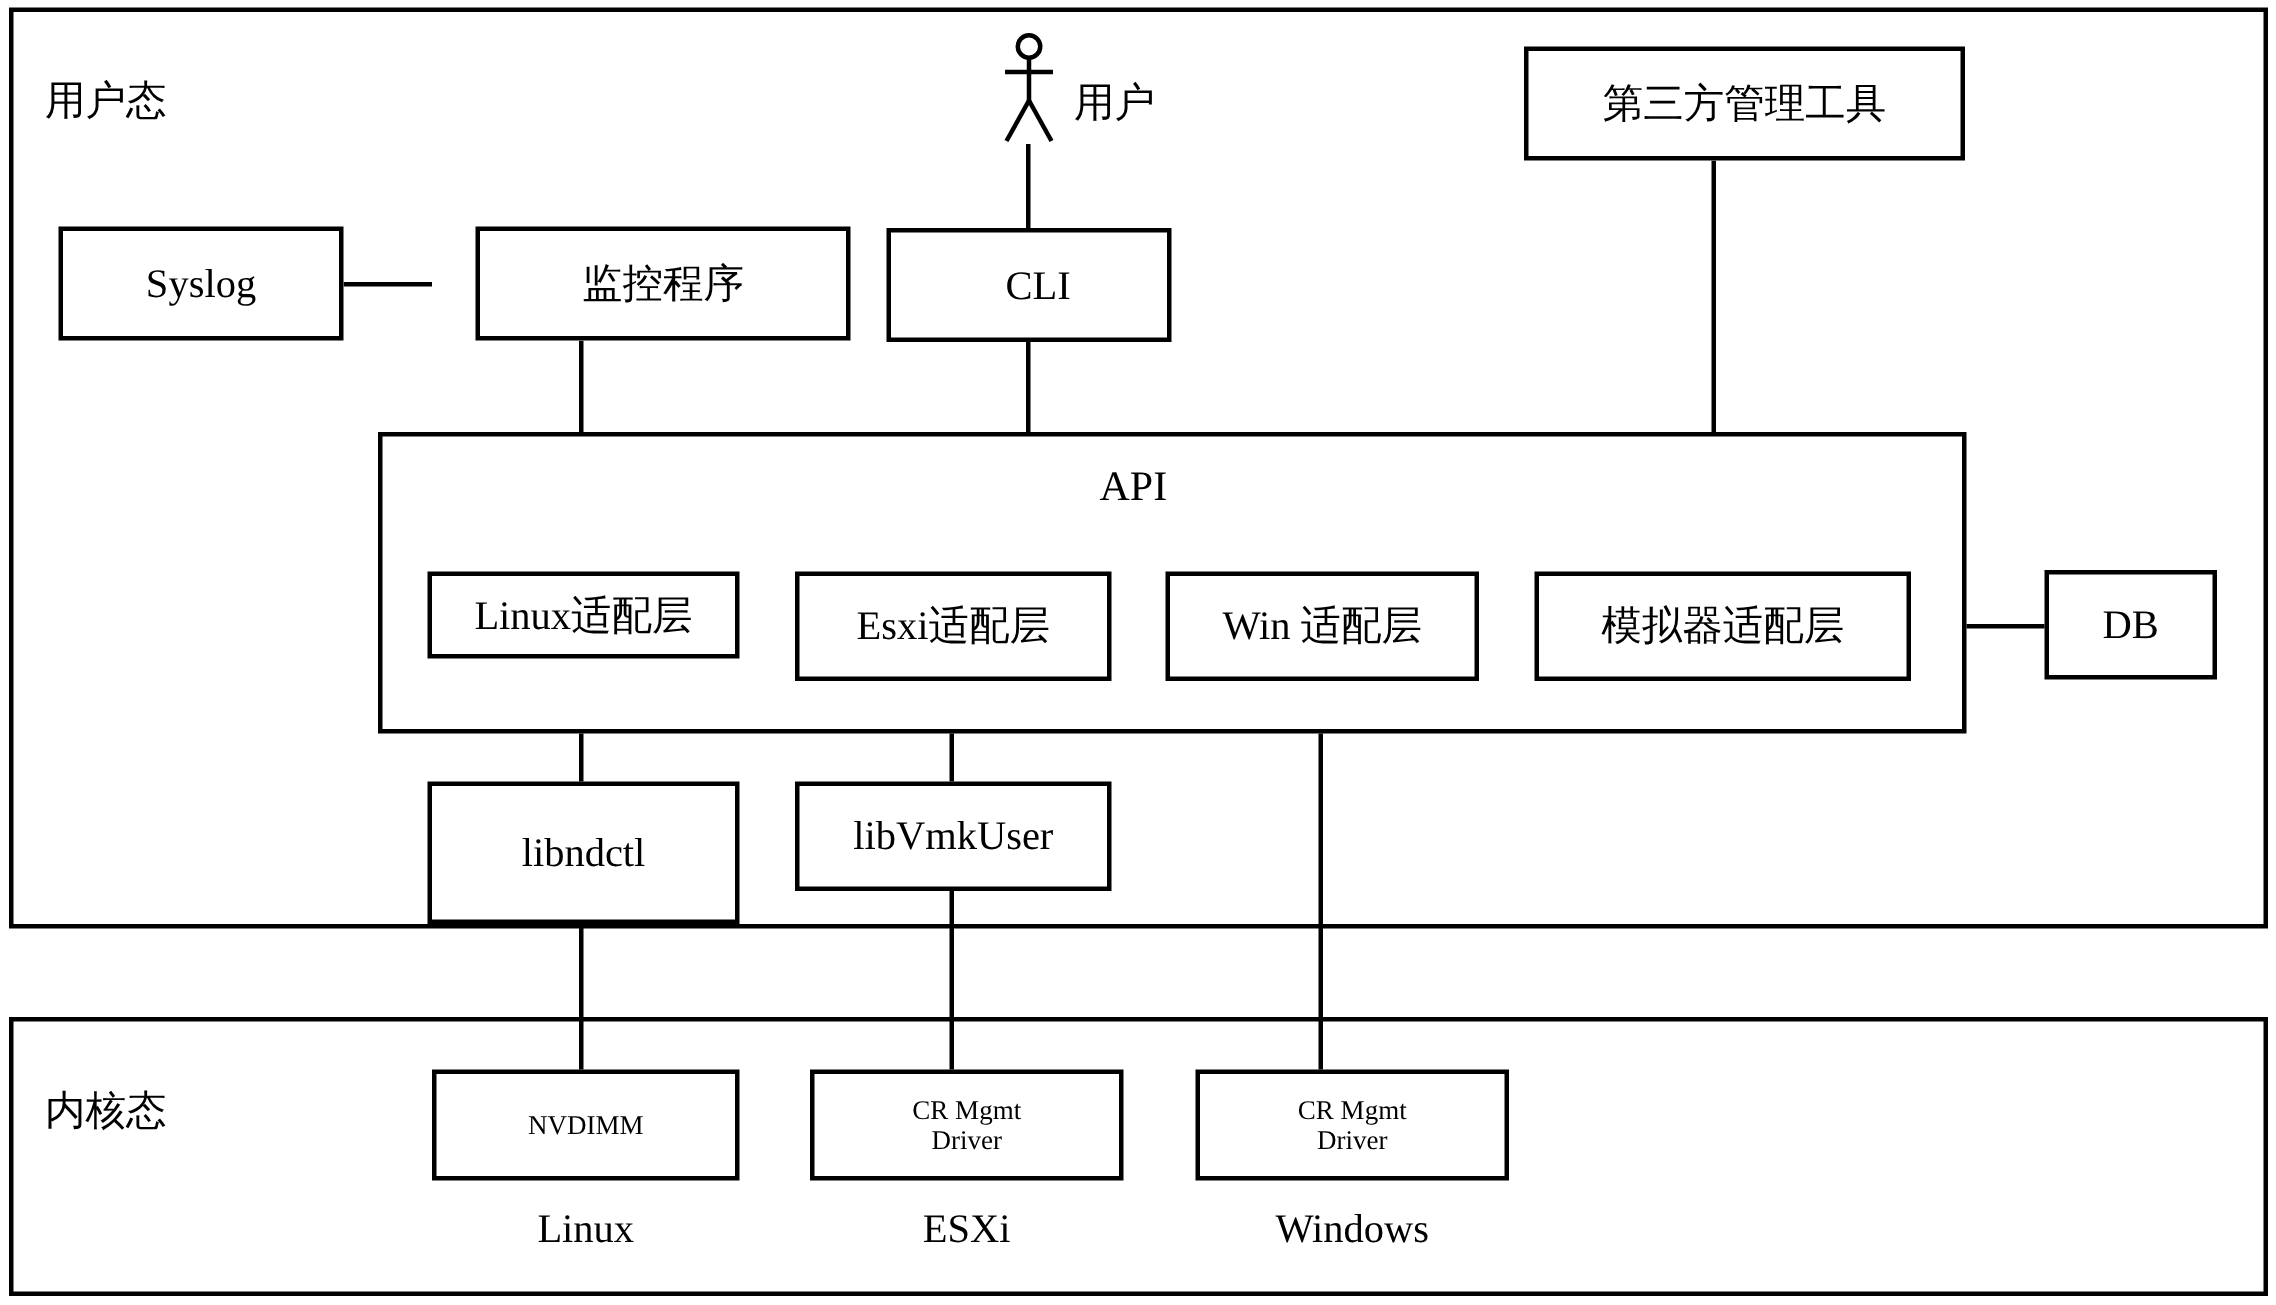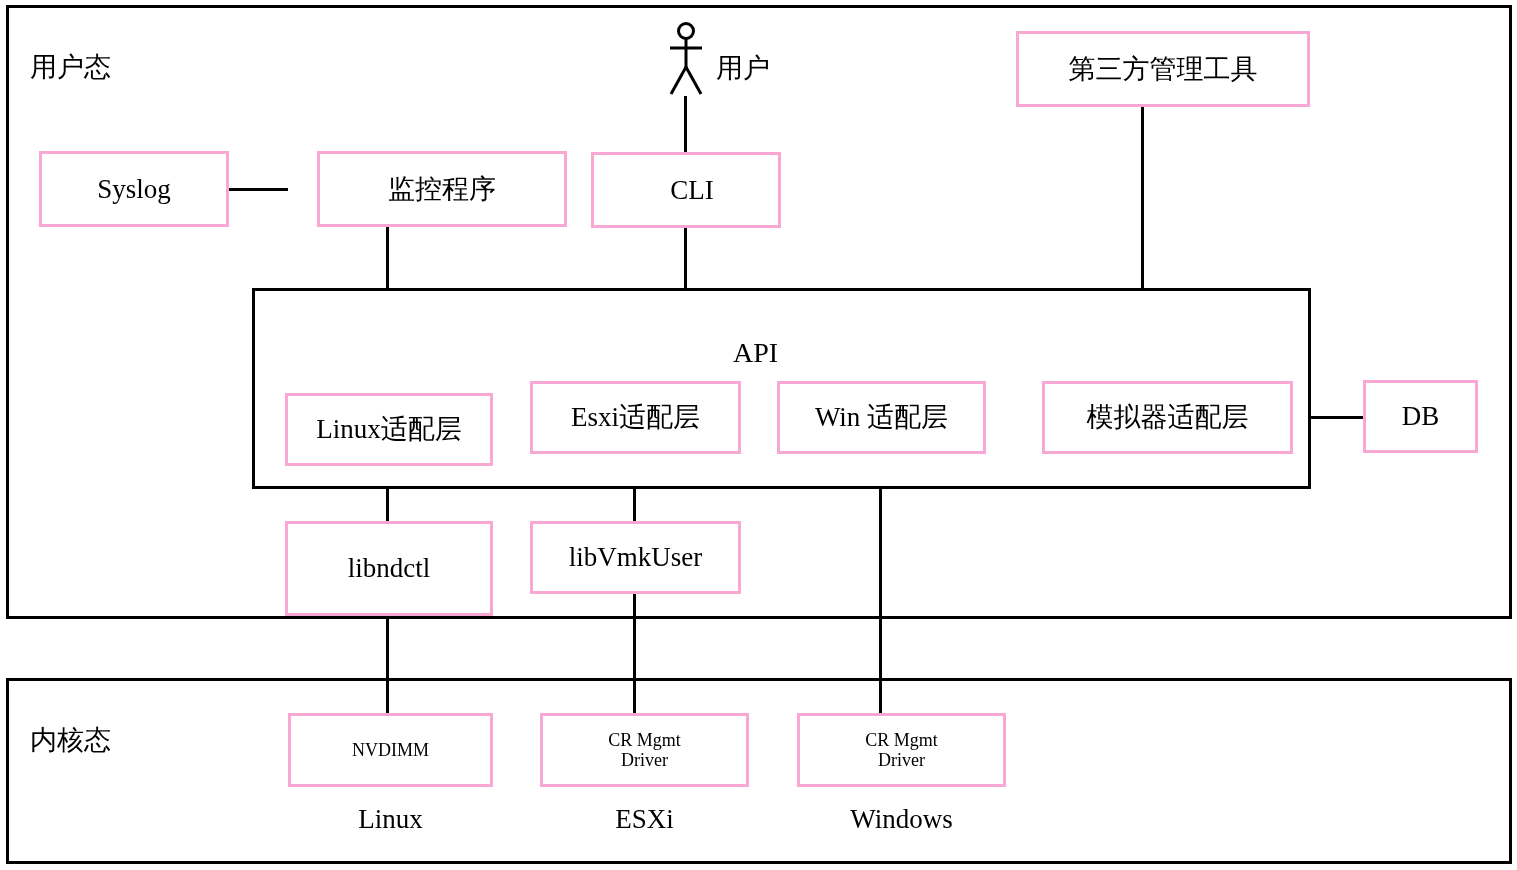--- a/index.html
+++ b/index.html
@@ -25,21 +25,21 @@
   }
   .zone-label {
     position: absolute;
     font-size: 27px;
     line-height: 1;
     white-space: nowrap;
     color: #000000;
   }
   .node {
     position: absolute;
-    border: 3px solid #f9a8d4;
+    border: 3px solid #000000;
     box-sizing: border-box;
     background: #ffffff;
     display: flex;
     align-items: center;
     justify-content: center;
     text-align: right;
     font-size: 27px;
     line-height: 1.12;
     z-index: 5;
     padding: 0 4px;
@@ -54,21 +54,20 @@
     box-sizing: border-box;
     background: #ffffff;
     z-index: 3;
   }
   .api-title {
     position: absolute;
     font-size: 28px;
     line-height: 1;
     white-space: nowrap;
     z-index: 6;
-    margin-top: 28px;
   }
   .conn {
     position: absolute;
     background: #000000;
     z-index: 2;
   }
   .conn-v { width: 3px; }
   .conn-h { height: 3px; }
   .platform-label {
     position: absolute;
@@ -134,30 +133,30 @@
 
   <div class="node" style="left:1016px; top:31px; width:294px; height:76px;">
     <span>第三方管理工具</span>
   </div>
 
   <div class="conn conn-v" style="left:1141px; top:107px; width:3px; height:182px;"></div>
 
   <div class="api-zone" style="left:252px; top:288px; width:1059px; height:201px;"></div>
   <div class="api-title" style="left:733px; top:311px;">API</div>
 
-  <div class="node" style="left:285px; top:381px; width:208px; height:73px;margin-top:12px;">
+  <div class="node" style="left:285px; top:381px; width:208px; height:58px;">
     <span>Linux适配层</span>
   </div>
   <div class="node" style="left:777px; top:381px; width:209px; height:73px;">
     <span>Win 适配层</span>
   </div>
   <div class="node" style="left:530px; top:381px; width:211px; height:73px;">
     <span>Esxi适配层</span>
   </div>
-  <div class="node" style="left:1023px; top:381px; width:251px; height:73px;margin-left:19px;">
+  <div class="node" style="left:1023px; top:381px; width:251px; height:73px;">
     <span>模拟器适配层</span>
   </div>
 
   <div class="conn conn-h" style="left:1308px; top:416px; width:58px; height:3px;"></div>
 
   <div class="node" style="left:1363px; top:380px; width:115px; height:73px;">
     <span>DB</span>
   </div>
 
   <div class="conn conn-v" style="left:386px; top:452px; width:3px; height:70px;"></div>

